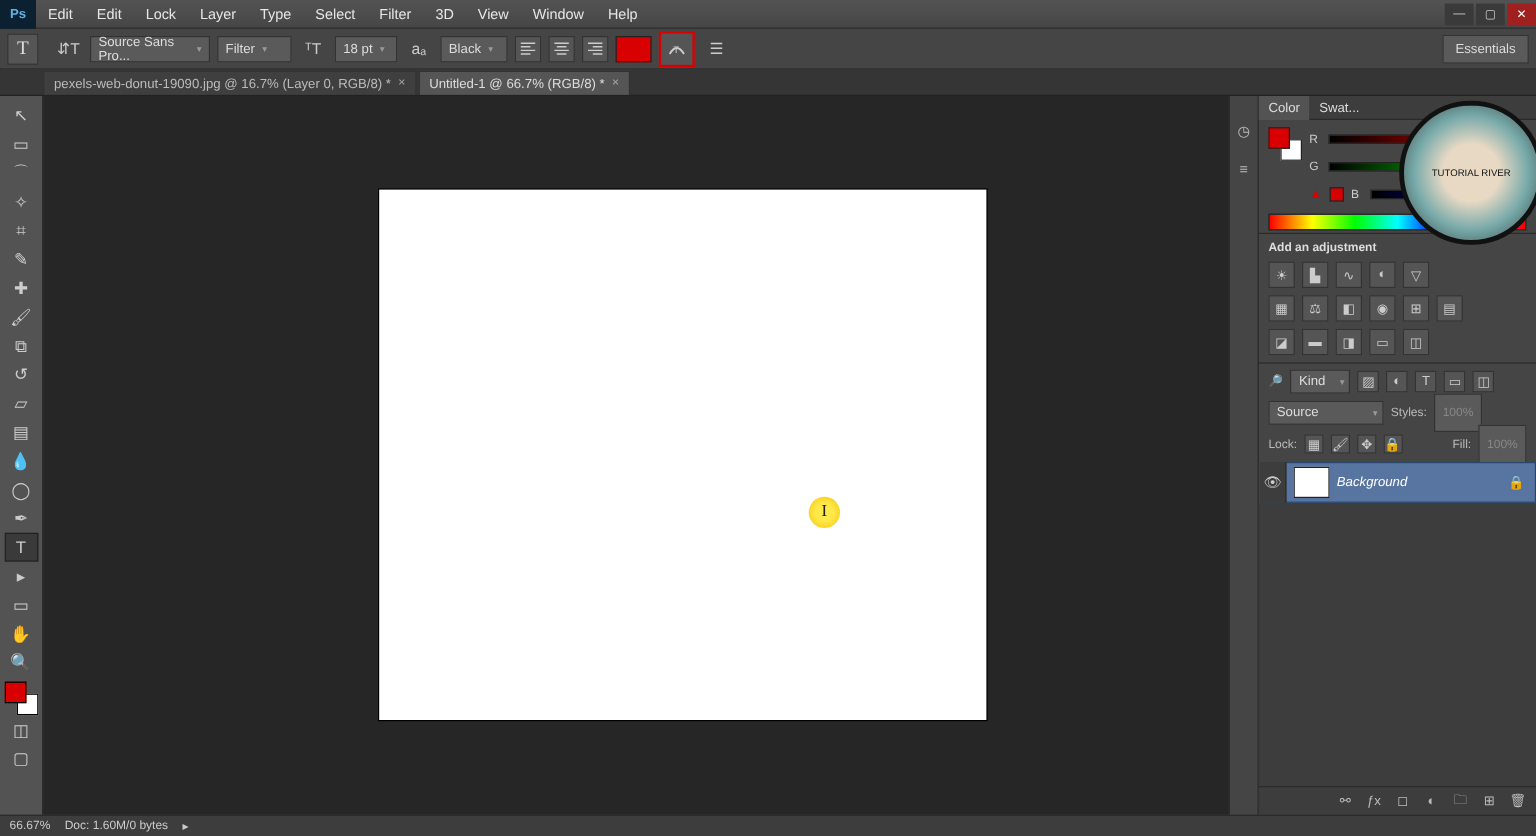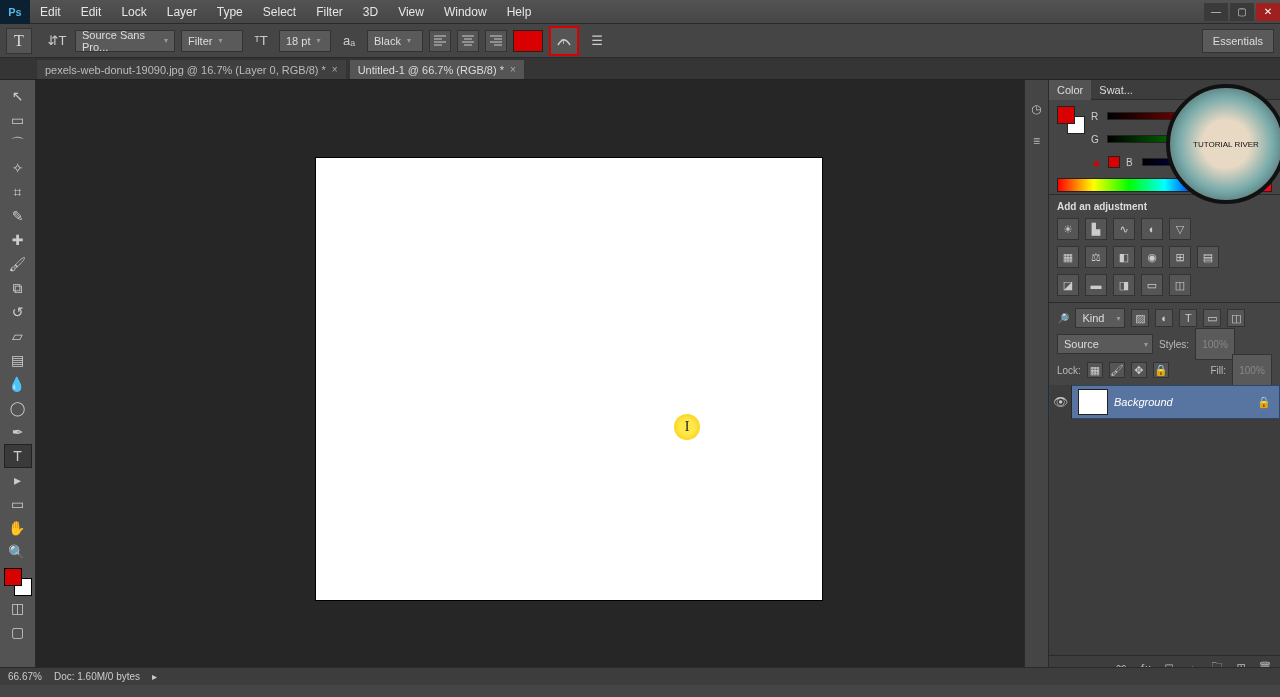--- a/index.html
+++ b/index.html
@@ -80,21 +80,21 @@
 .layer-row { height:34px; background:#5874a0; display:flex; align-items:center; border:1px solid #2a4668; }
 .vis-toggle { width:22px; height:34px; background:#3d3d3d; display:flex; align-items:center; justify-content:center; color:#ccc; font-size:12px; border-right:1px solid #2a2a2a; }
 .layer-thumb { width:30px; height:26px; background:#fff; border:1px solid #222; margin:0 6px; }
 .layer-name { color:#fff; font-size:11px; font-style:italic; }
 .lock-icon { margin-left:auto; margin-right:8px; color:#fff; font-size:11px; }
 
 .layer-footer { height:24px; background:#3d3d3d; display:flex; align-items:center; justify-content:flex-end; gap:6px; padding:0 6px; border-top:1px solid #2a2a2a; }
 .lf-icon { width:18px; height:18px; color:#bbb; font-size:11px; display:flex; align-items:center; justify-content:center; }
 
 
-.statusbar { position:absolute; bottom:12px; left:0; right:0; height:18px; background:#3d3d3d; border-top:1px solid #2a2a2a; display:flex; align-items:center; padding:0 8px; gap:12px; }
+.statusbar { position:absolute; bottom:0; left:0; right:0; height:18px; background:#3d3d3d; border-top:1px solid #2a2a2a; display:flex; align-items:center; padding:0 8px; gap:12px; }
 .status-item { color:#ccc; font-size:10px; }
 
 
 .dockstrip { width:24px; background:#454545; border-left:1px solid #2a2a2a; display:flex; flex-direction:column; align-items:center; padding-top:20px; gap:14px; }
 .dock-icon { width:18px; height:18px; color:#bbb; font-size:12px; display:flex; align-items:center; justify-content:center; }
 </style>
 </head>
 <body>
 
 <div class="menubar">

